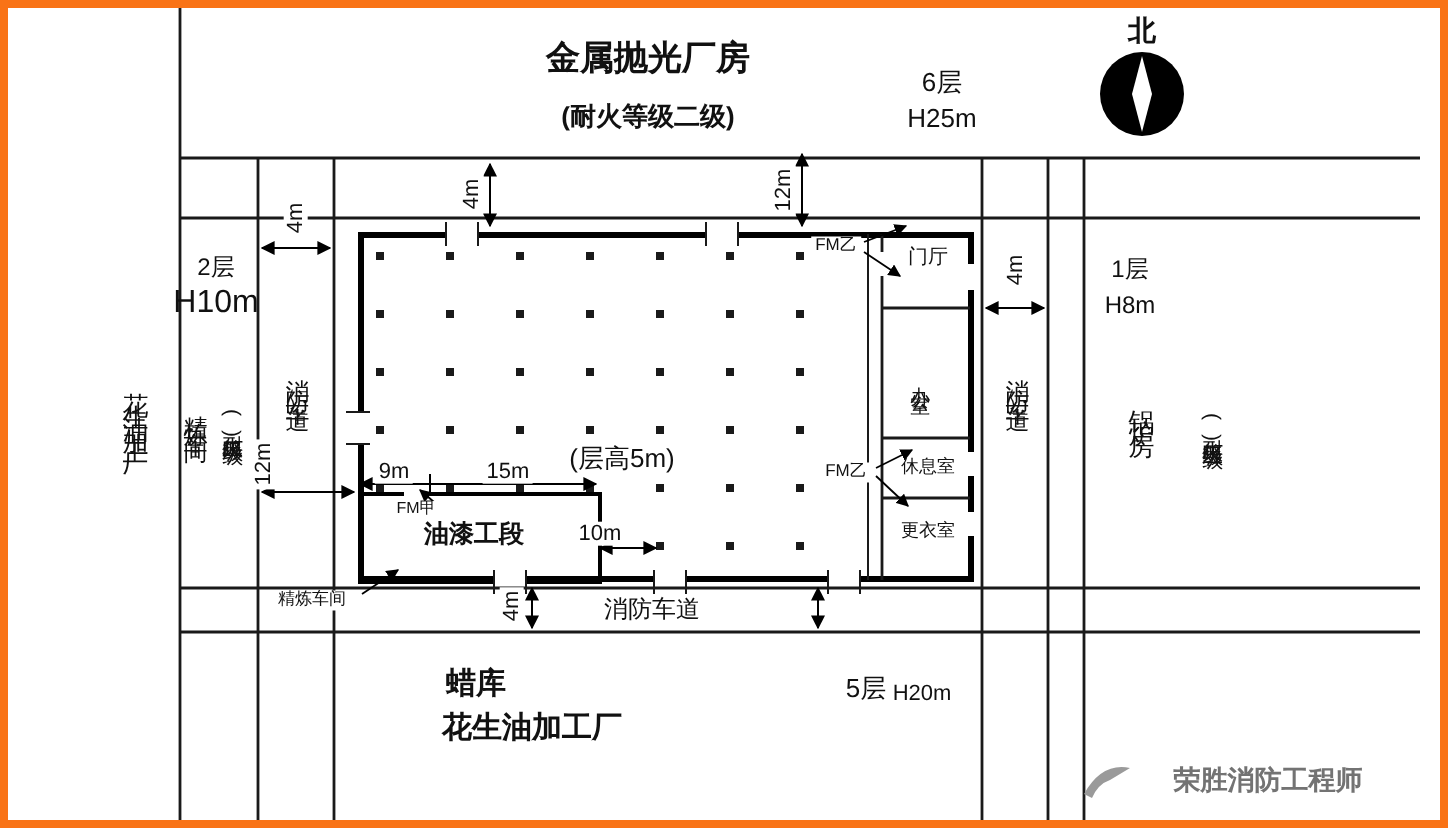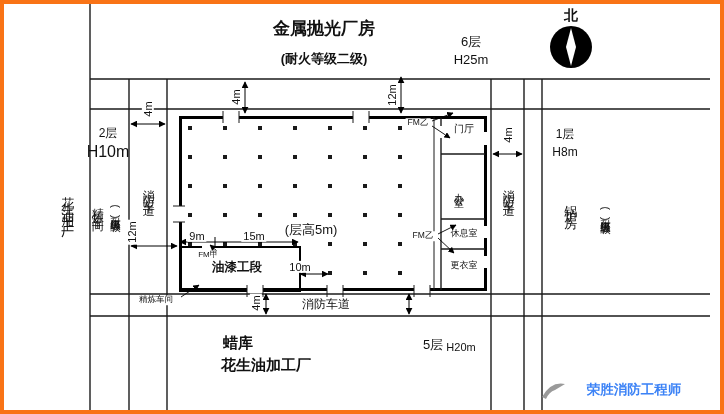--- a/index.html
+++ b/index.html
@@ -8,21 +8,21 @@
     position:relative;width:724px;height:414px;background:#fff;
     border:4px solid #f97316;overflow:hidden;
     font-family:"Liberation Sans","DejaVu Sans",sans-serif;color:#111;
   }
   svg.overlay{position:absolute;left:0;top:0}
   .lbl{position:absolute;transform:translate(-50%,-50%);white-space:nowrap;line-height:1.12;text-align:center}
   .lbl.rot{transform:translate(-50%,-50%) rotate(-90deg)}
   .vt{writing-mode:vertical-rl;text-orientation:mixed}
   .wbg{background:#fff;padding:0 2px}
   .b{font-weight:bold}
-  .wm{color:#3b82f6}
+  .wm{color:#737373}
 </style>
 </head>
 <body>
 
 <div id="stage">
 
   <svg class="overlay" width="724" height="414" viewBox="0 0 724 414">
     <defs>
       <marker id="ar" viewBox="0 0 10 10" refX="9" refY="5" markerWidth="7" markerHeight="7" orient="auto-start-reverse">
         <path d="M0 0 L10 5 L0 10 z" fill="#000"></path>

